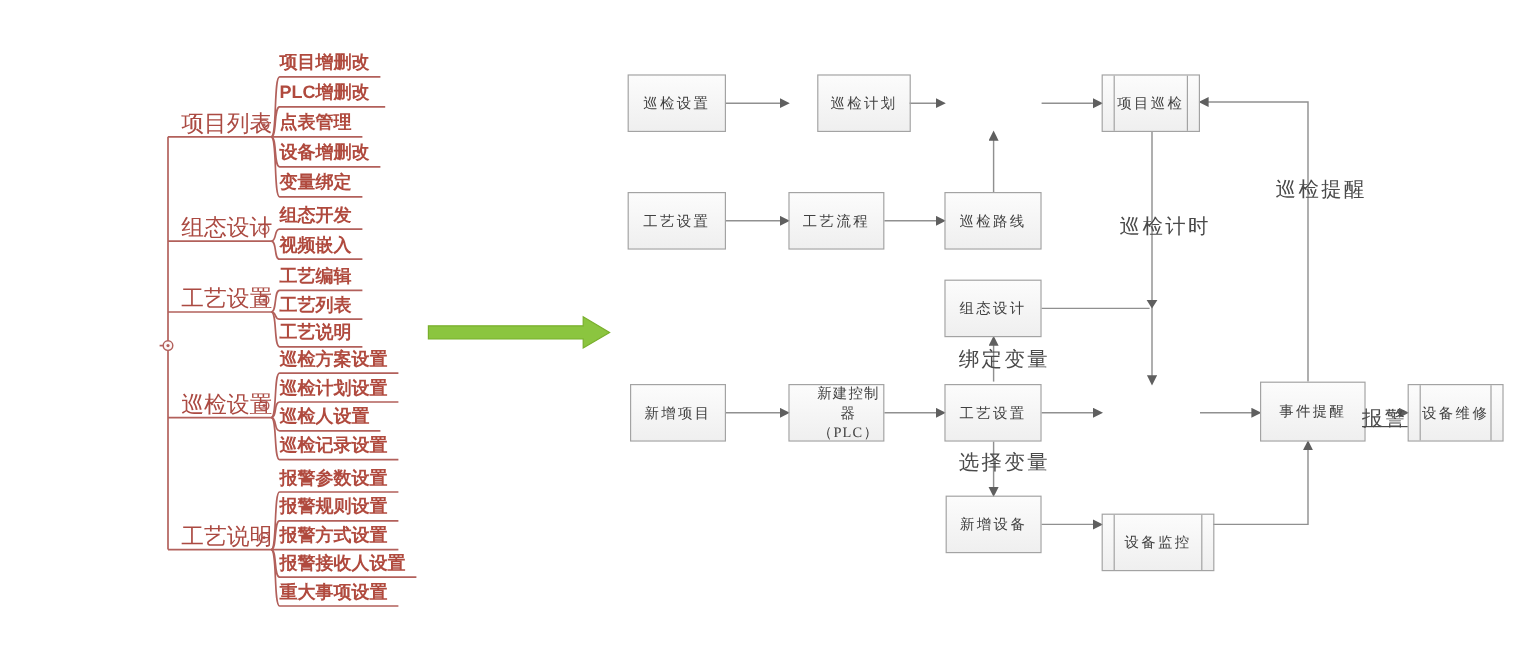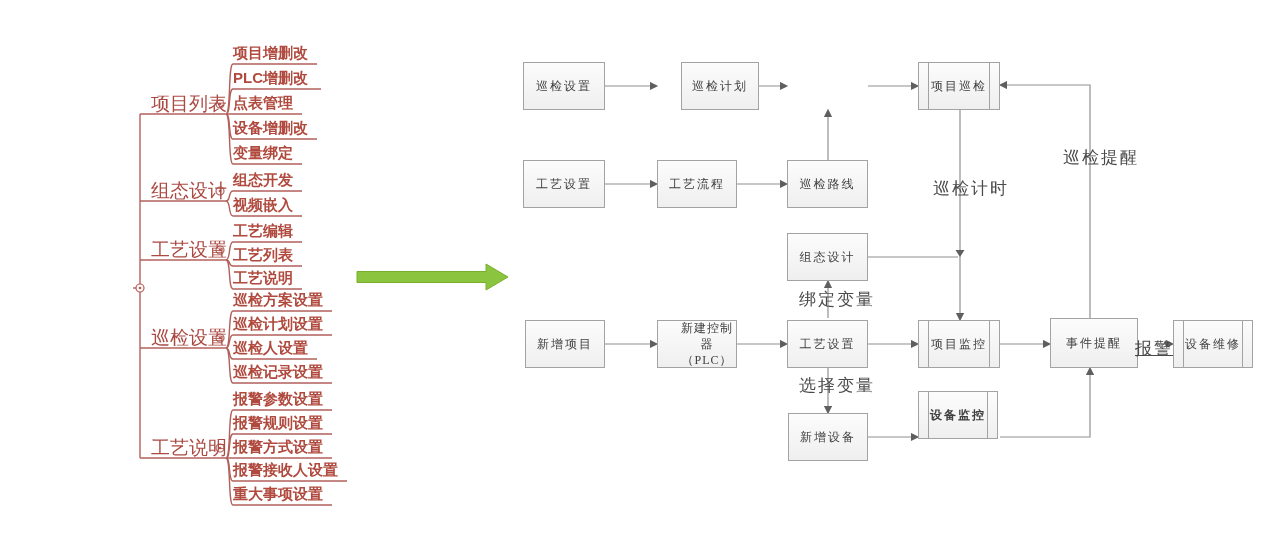--- a/index.html
+++ b/index.html
@@ -160,26 +160,25 @@
   <div class="fbox" style="left:787px;top:160px;width:81px;height:48px;">巡检路线</div>
 
   <div class="fbox" style="left:787px;top:233px;width:81px;height:48px;">组态设计</div>
 
   <div class="fbox" style="left:525px;top:320px;width:80px;height:48px;text-align:center;">新增项目</div>
   <div class="fbox plc" style="left:657px;top:320px;width:80px;height:48px;flex-direction:column;">
     <span>新建控制器</span>
     <span>（PLC）</span>
   </div>
   <div class="fbox" style="left:787px;top:320px;width:81px;height:48px;">工艺设置</div>
-  <div class="fbox proc" style="left:918px;top:320px;width:82px;height:48px;">项目监控</div>
   <div class="fbox" style="left:1050px;top:318px;width:88px;height:50px;">事件提醒</div>
   <div class="fbox proc" style="left:1173px;top:320px;width:80px;height:48px;">设备维修</div>
 
   <div class="fbox" style="left:788px;top:413px;width:80px;height:48px;">新增设备</div>
-  <div class="fbox proc" style="left:918px;top:391px;width:80px;height:48px;font-weight:bold;">设备监控</div>
+  <div class="fbox proc" style="left:918px;top:428px;width:94px;height:48px;">设备监控</div>
 
   <div class="elabel" style="left:933px;top:177px;width:56px;">巡检计时</div>
   <div class="elabel" style="left:1063px;top:146px;width:56px;">巡检提醒</div>
   <div class="elabel" style="left:799px;top:288px;width:56px;">绑定变量</div>
   <div class="elabel" style="left:799px;top:374px;width:56px;">选择变量</div>
   <div class="elabel" style="left:1135px;top:337px;width:28px;text-decoration:underline;">报警</div>
 
 </div>
 
 </body></html>

